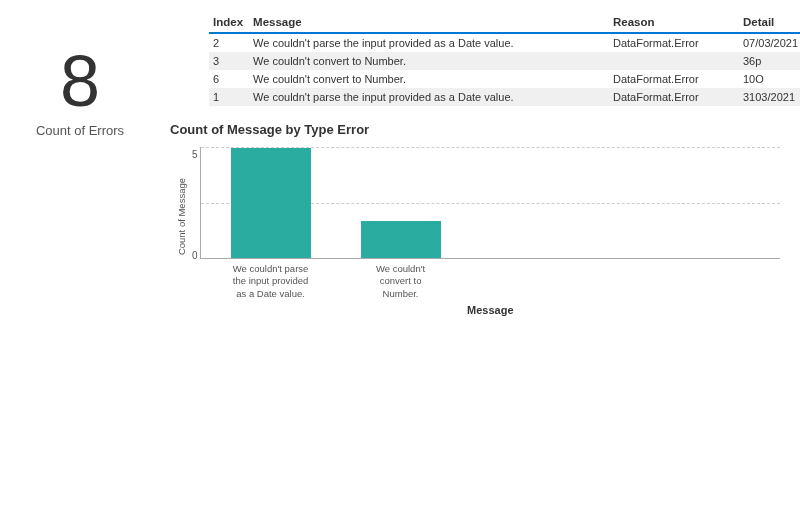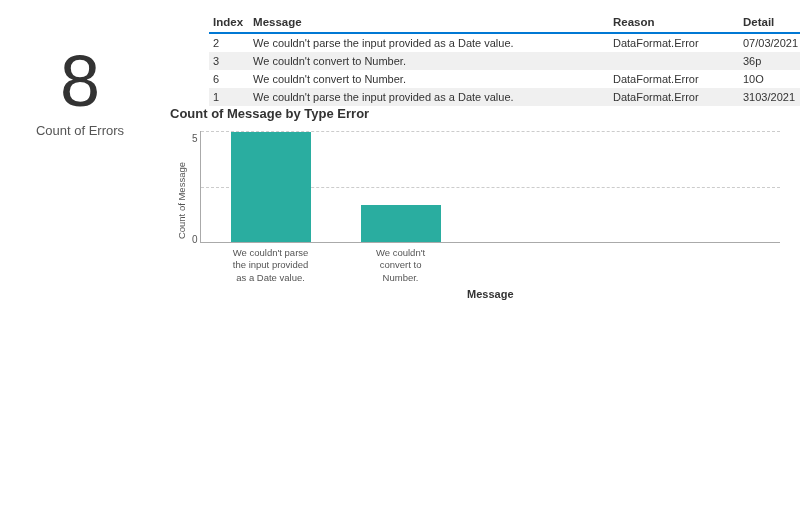--- a/index.html
+++ b/index.html
@@ -87,20 +87,21 @@
       white-space: nowrap;
     }
 
     .col-index { width: 36px; }
     .col-message { width: auto; }
     .col-reason { width: 130px; }
     .col-detail { width: 80px; }
 
     
     .chart-section {
+      margin-top: 16px;
     }
 
     .chart-title {
       font-size: 13px;
       font-weight: 700;
       color: #333;
       margin-bottom: 10px;
     }
   </style>
 </head>

